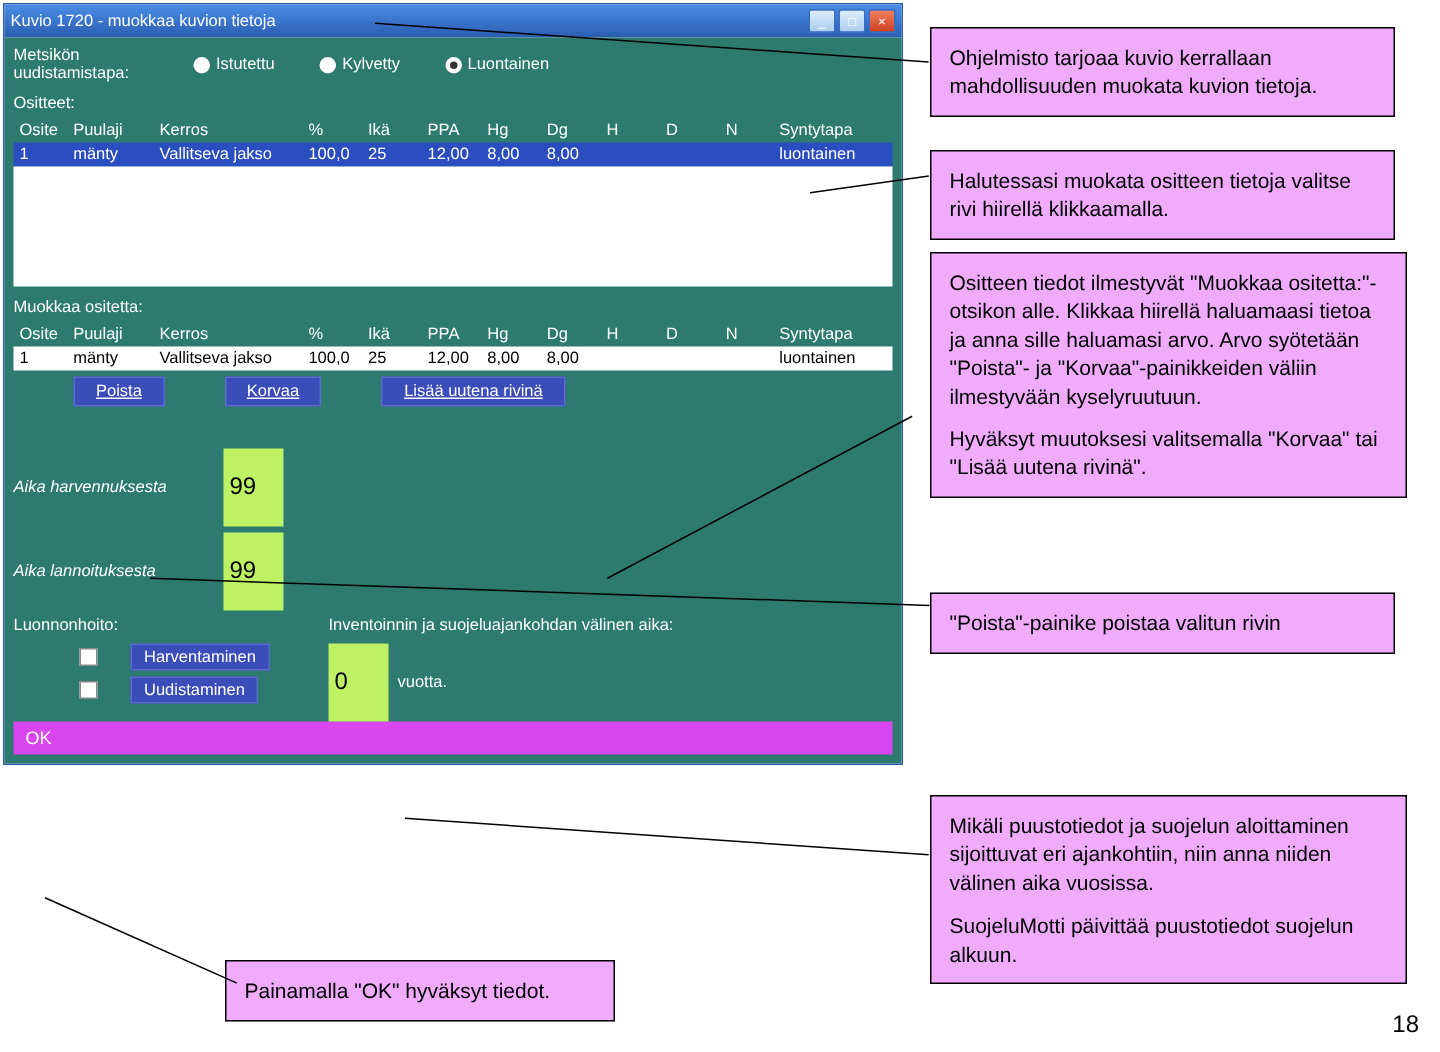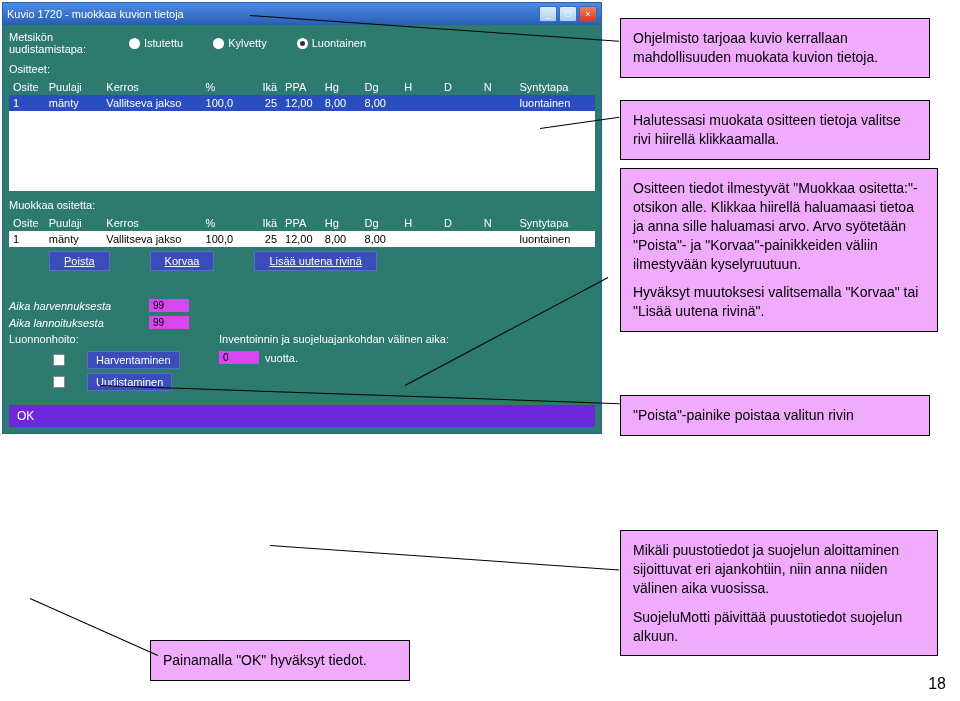--- a/index.html
+++ b/index.html
@@ -20,39 +20,39 @@
   .radio-dot.on::after { content: ""; width: 5px; height: 5px; border-radius: 50%; background: #333; }
 
   .section-label { margin: 8px 0 4px 0; }
 
   .thead { display: flex; background: #2d7a6f; font-size: 11px; }
   .thead > div { padding: 2px 4px; }
   .trow { display: flex; background: #fff; color: #000; font-size: 11px; }
   .trow.sel { background: #2a4dbf; color: #fff; }
   .trow > div { padding: 2px 4px; }
   .c0 { width: 36px; } .c1 { width: 58px; } .c2 { width: 100px; } .c3 { width: 40px; }
-  .c4 { width: 40px; text-align: right; } .c5 { width: 40px; } .c6 { width: 40px; } .c7 { width: 40px; }
+  .c4 { width: 40px; } .c5 { width: 40px; } .c6 { width: 40px; } .c7 { width: 40px; }
   .c8 { width: 40px; } .c9 { width: 40px; } .c10 { width: 80px; }
 
   .whitebox { background: #fff; height: 80px; margin-bottom: 8px; }
 
   .btnrow { display: flex; gap: 40px; padding: 4px 40px; }
   .btn { background: #3a4db8; color: #fff; padding: 3px 14px; font-size: 11px; border: 1px solid #5a6dc8; text-decoration: underline; }
 
   .paramrow { display: flex; align-items: center; margin: 4px 0; }
   .paramrow .plabel { width: 140px; font-style: italic; }
-  .pinput { background: #d946ef; color: #000; padding: 1px 4px; width: 40px; font-size: 10px; }
+  .pinput { background: #bef264; color: #000; padding: 17px 4px; width: 40px; font-size: 16px; }
 
   .bottom { display: flex; }
   .bottom-left { width: 210px; }
   .chk { display: flex; align-items: center; gap: 22px; margin: 4px 0; padding-left: 44px; }
   .chkbox { width: 12px; height: 12px; background: #fff; border: 1px solid #888; }
   .chklabel { background: #3a4db8; color: #fff; padding: 2px 8px; font-size: 11px; border: 1px solid #5a6dc8; }
   .bottom-right { flex: 1; }
-  .okbar { margin-top: 10px; padding: 4px 8px; background: #6d28d9; }
+  .okbar { padding: 4px 8px; background: #d946ef; }
   .okbtn { color: #fff; font-size: 12px; }
 
   
   .anno { position: absolute; background: #f0abfc; border: 1px solid #000; padding: 10px 12px; font-size: 14px; line-height: 1.35; }
   .pointer { position: absolute; background: #000; height: 1px; transform-origin: left center; }
 
   .pagenum { position: absolute; right: 14px; bottom: 8px; font-size: 16px; }
 </style>
 </head>
 <body>

